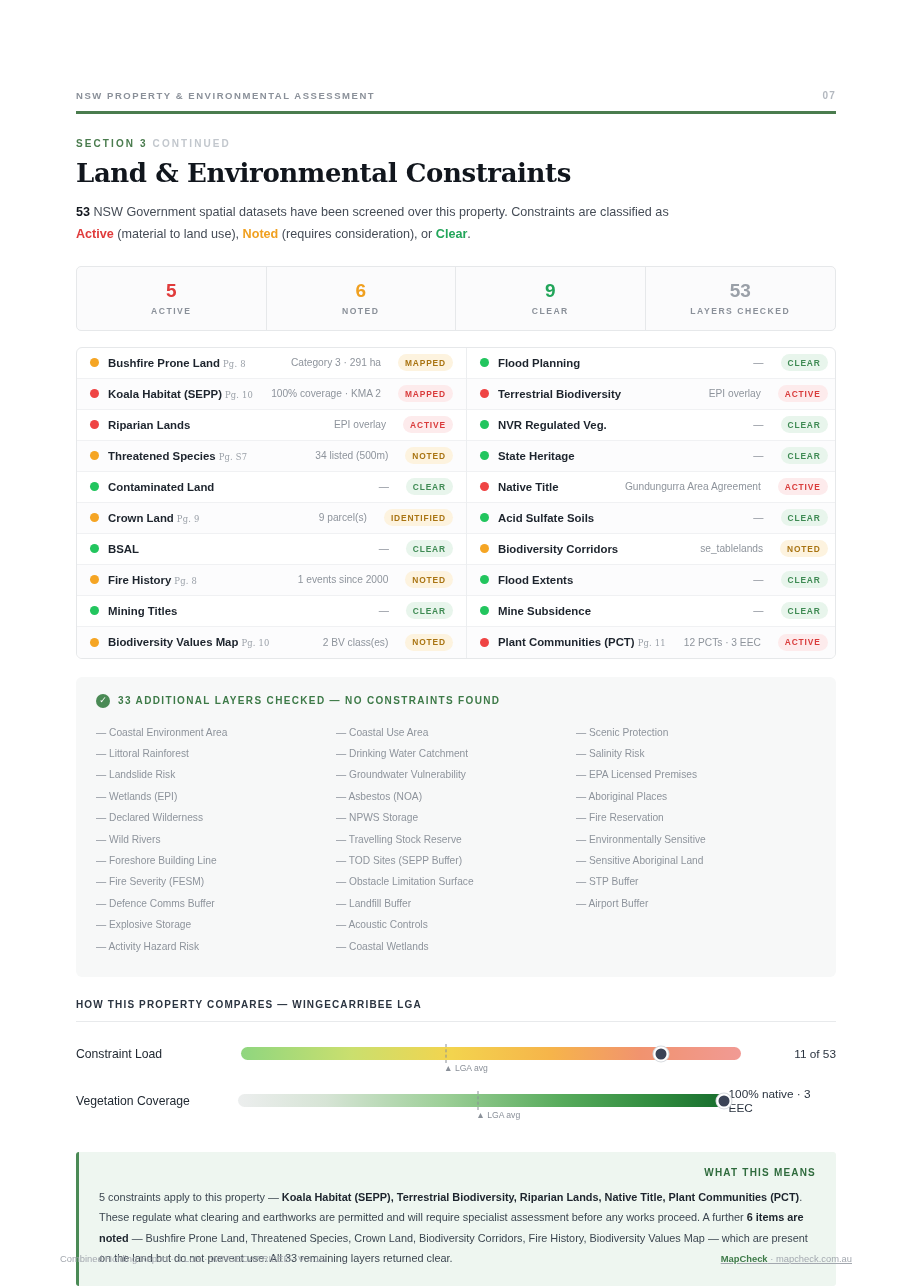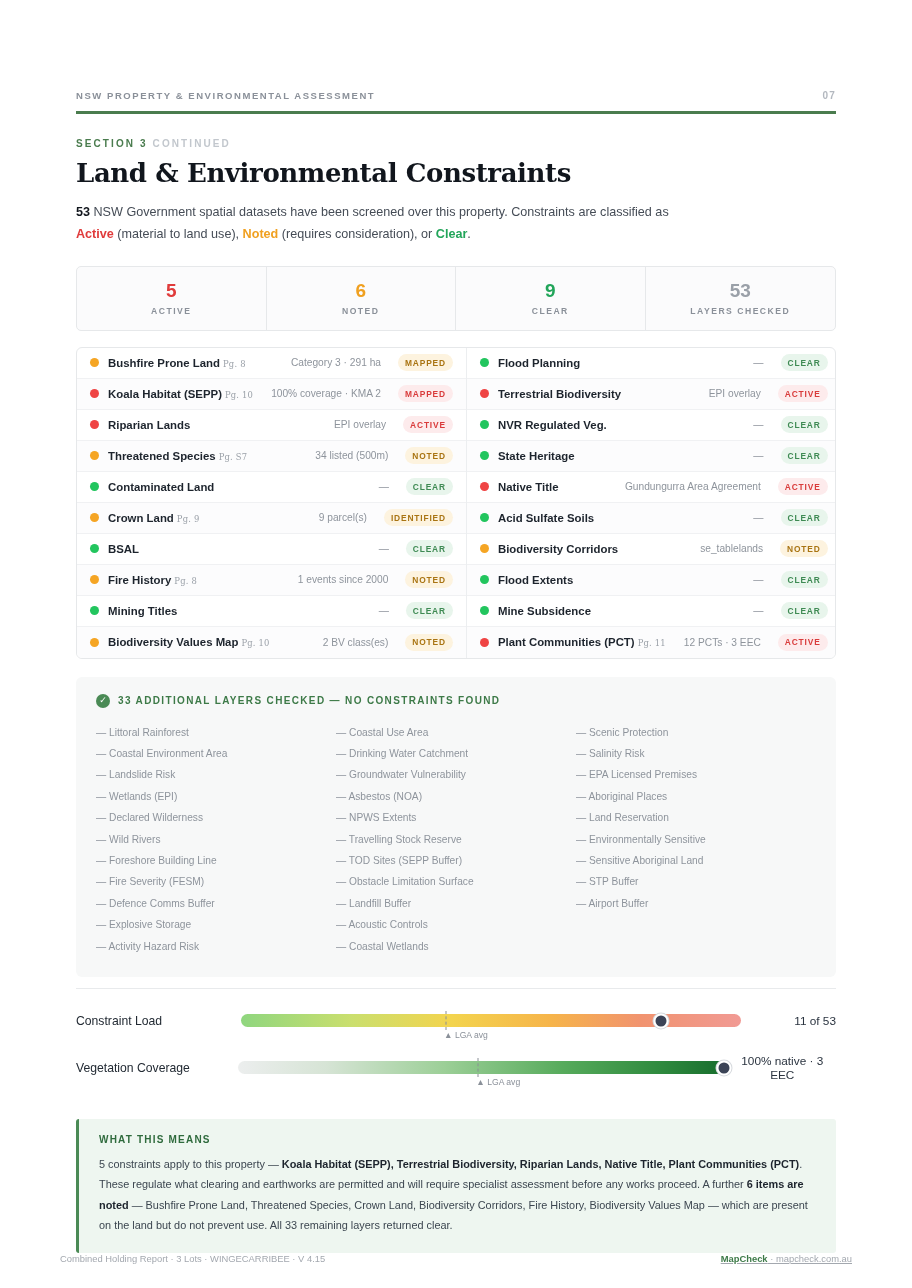--- a/index.html
+++ b/index.html
@@ -131,28 +131,28 @@
     box-shadow: 0 0 0 1px #d7dade;
   }
   .avg-tick {
     position: absolute; top: -3px; height: 19px; width: 0;
     border-left: 1.4px dashed #8a8f96; transform: translateX(-50%);
   }
   .avg-lbl {
     position: absolute; top: 16px; font-size: 8.6px; color: #8a9099;
     white-space: nowrap; transform: translateX(-2px);
   }
-  .cmp-value { margin-left: auto; font-size: 11.8px; color: #2b3440; text-align: center; }
+  .cmp-value { margin-left: auto; font-size: 11.8px; color: #2b3440; text-align: left; }
 
   
   .means {
     margin-top: 36px; background: #eef6f0; border-left: 3px solid #4a8a55;
     border-radius: 3px; padding: 15px 20px 17px;
   }
-  .means-title { font-size: 10px; font-weight: 700; letter-spacing: 1.2px; color: #2f6b3d; }
+  .means-title { font-size: 10px; font-weight: 700; letter-spacing: 1.2px; color: #2f6b3d; text-align: right; }
   .means-body { margin-top: 9px; font-size: 10.9px; line-height: 1.88; color: #3c4650; }
   .means-body b { font-weight: 700; color: #1d242d; }
 
   
   .footer {
     position: absolute; left: 60px; right: 60px; bottom: 48px;
     display: flex; justify-content: space-between; align-items: flex-end;
     font-size: 9.4px; color: #a3a8af;
   }
   .brand { color: #a3a8af; text-decoration: underline; }
@@ -342,54 +342,55 @@
         </div>
       </div>
   </div>
 
   <div class="addl">
     <div class="addl-head">
       <span class="check">✓</span>
       <span class="addl-title">33 ADDITIONAL LAYERS CHECKED — NO CONSTRAINTS FOUND</span>
     </div>
     <div class="addl-grid" id="addl-grid">
+        <div class="addl-item">— Coastal Environment Area</div>
         <div class="addl-item">— Littoral Rainforest</div>
-        <div class="addl-item">— Coastal Environment Area</div>
         <div class="addl-item">— Landslide Risk</div>
         <div class="addl-item">— Wetlands (EPI)</div>
         <div class="addl-item">— Declared Wilderness</div>
         <div class="addl-item">— Wild Rivers</div>
         <div class="addl-item">— Foreshore Building Line</div>
         <div class="addl-item">— Fire Severity (FESM)</div>
         <div class="addl-item">— Defence Comms Buffer</div>
         <div class="addl-item">— Explosive Storage</div>
         <div class="addl-item">— Activity Hazard Risk</div>
         <div class="addl-item">— Coastal Use Area</div>
         <div class="addl-item">— Drinking Water Catchment</div>
         <div class="addl-item">— Groundwater Vulnerability</div>
         <div class="addl-item">— Asbestos (NOA)</div>
-        <div class="addl-item">— NPWS Extents</div>
+        <div class="addl-item">— NPWS Storage</div>
         <div class="addl-item">— Travelling Stock Reserve</div>
         <div class="addl-item">— TOD Sites (SEPP Buffer)</div>
         <div class="addl-item">— Obstacle Limitation Surface</div>
         <div class="addl-item">— Landfill Buffer</div>
         <div class="addl-item">— Acoustic Controls</div>
         <div class="addl-item">— Coastal Wetlands</div>
         <div class="addl-item">— Scenic Protection</div>
         <div class="addl-item">— Salinity Risk</div>
         <div class="addl-item">— EPA Licensed Premises</div>
         <div class="addl-item">— Aboriginal Places</div>
-        <div class="addl-item">— Land Reservation</div>
+        <div class="addl-item">— Fire Reservation</div>
         <div class="addl-item">— Environmentally Sensitive</div>
         <div class="addl-item">— Sensitive Aboriginal Land</div>
         <div class="addl-item">— STP Buffer</div>
         <div class="addl-item">— Airport Buffer</div>
       </div>
   </div>
 
+  <div class="cmp-head">HOW THIS PROPERTY COMPARES — WINGECARRIBEE LGA</div>
   <div class="rule-thin"></div>
   <div id="cmp-rows">
       <div class="cmp-row">
         <div class="cmp-label">Constraint Load</div>
         <div class="cmp-track-wrap">
           <div class="track load">
             <div class="avg-tick" style="left: 41%;"></div>
             <div class="thumb" style="left: 84%;"></div>
           </div>
           <div class="avg-lbl" style="left: 41%;">▲ LGA avg</div>

